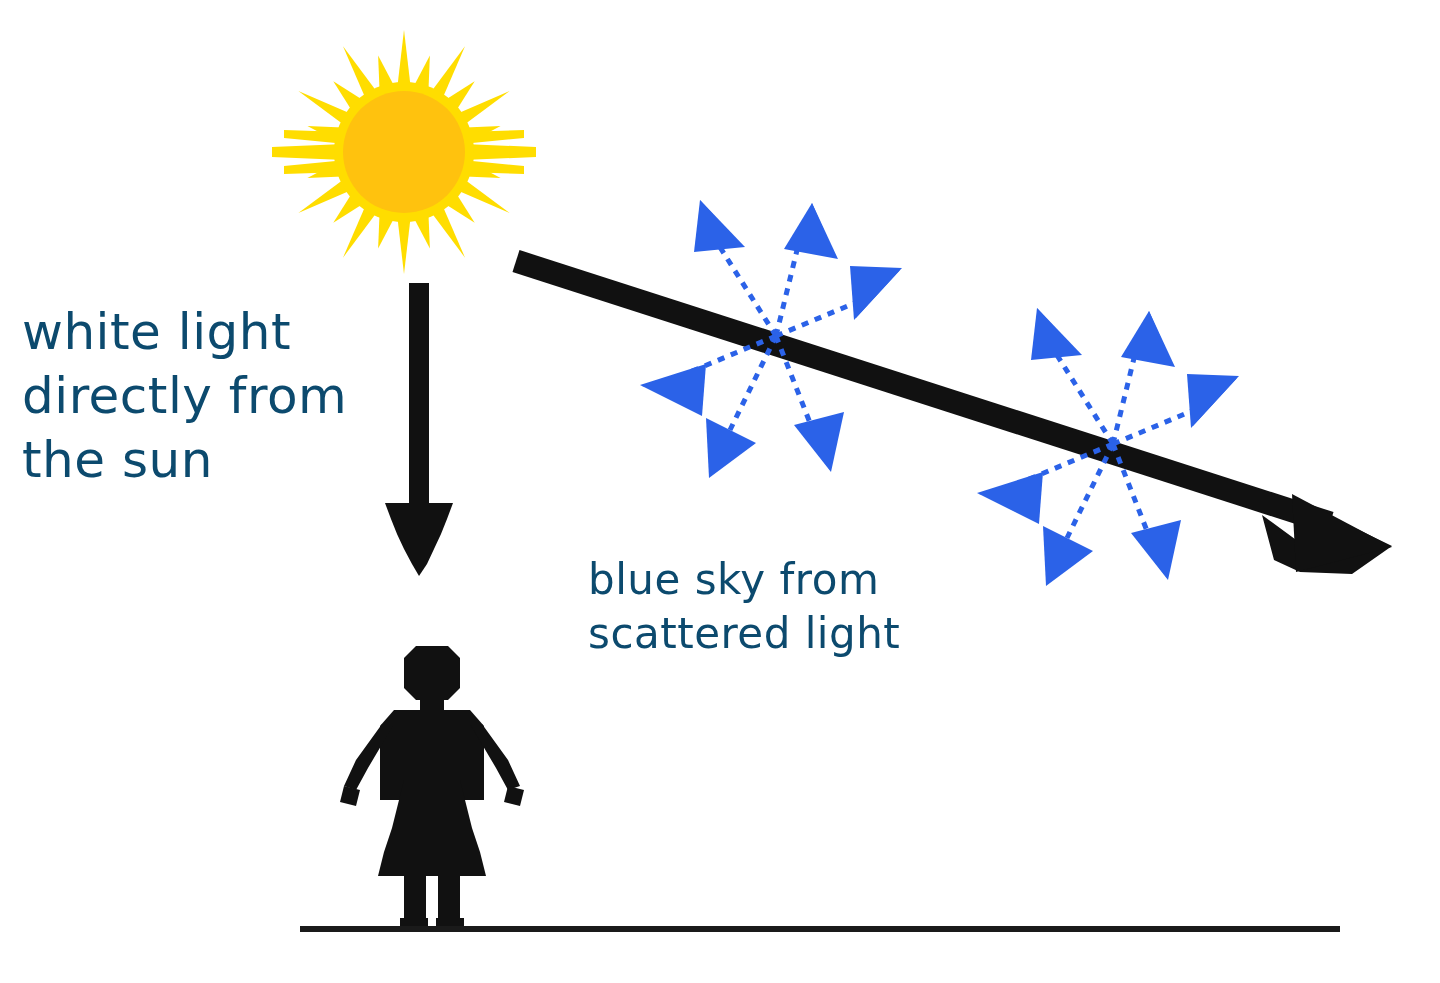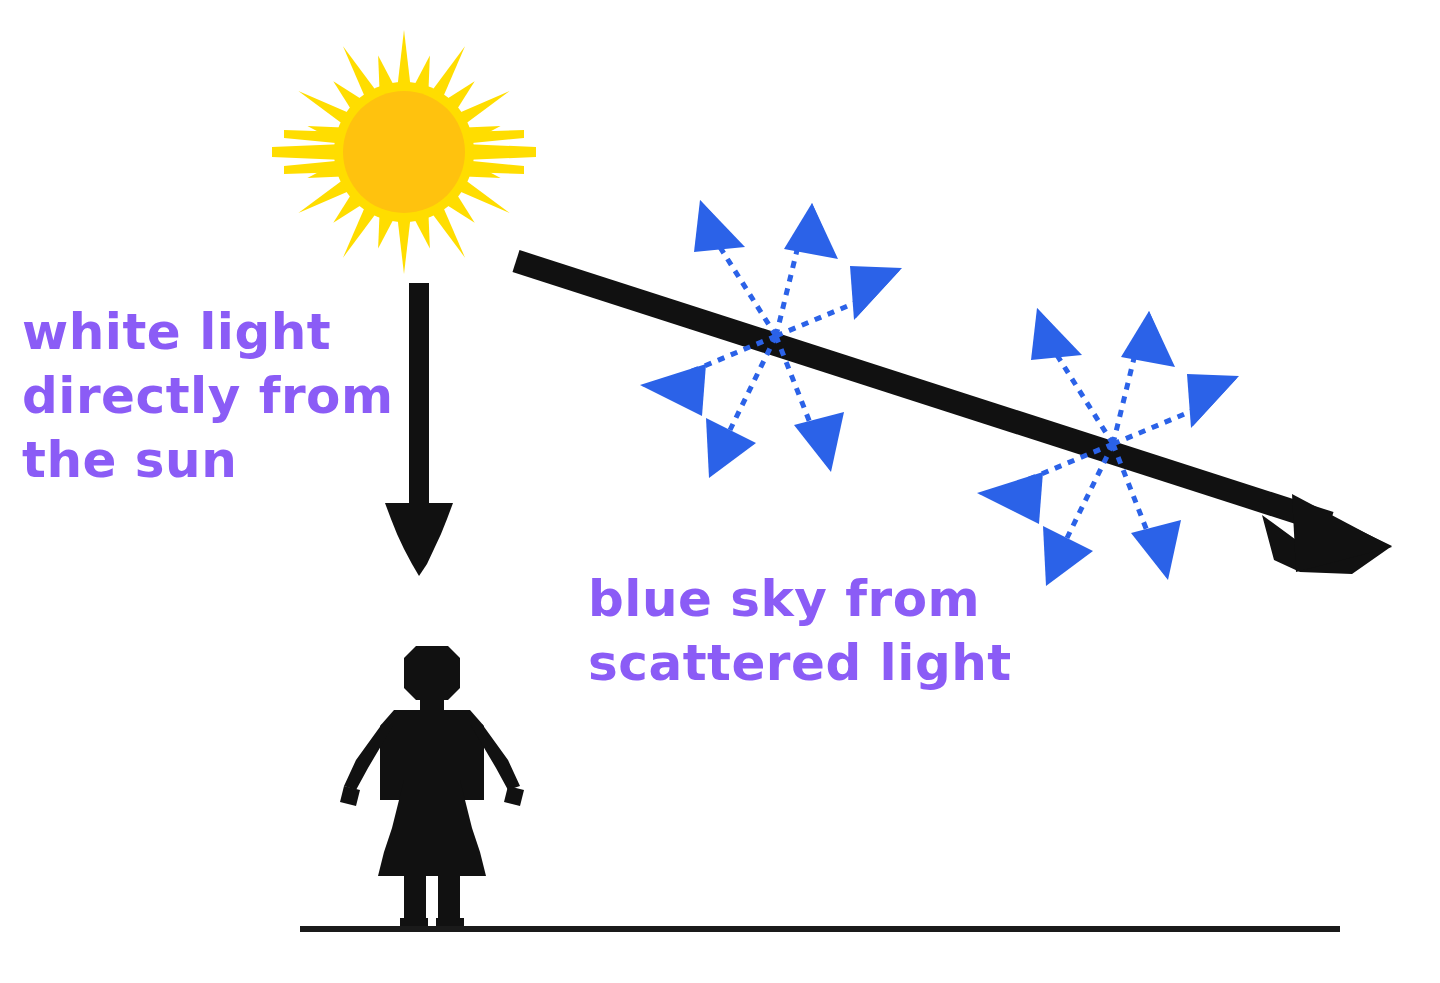--- a/index.html
+++ b/index.html
@@ -11,37 +11,37 @@
   #stage {
     position: relative;
     width: 1440px;
     height: 983px;
     background: #ffffff;
     overflow: hidden;
     font-family: "DejaVu Sans", sans-serif;
   }
   .label {
     position: absolute;
-    color: #8b5cf6;
+    color: #0c4a6e;
     font-family: "DejaVu Sans", sans-serif;
-    font-weight: 700;
+    font-weight: 400;
     letter-spacing: 0.5px;
     white-space: pre;
     line-height: 1.28;
   }
   #label-white-light {
     left: 22px;
     top: 300px;
     font-size: 50px;
     width: 400px;
   }
   #label-blue-sky {
     left: 588px;
-    top: 567px;
-    font-size: 50px;
+    top: 553px;
+    font-size: 42px;
     width: 460px;
   }
   svg.layer {
     position: absolute;
     left: 0;
     top: 0;
     width: 1440px;
     height: 983px;
   }
 </style>

